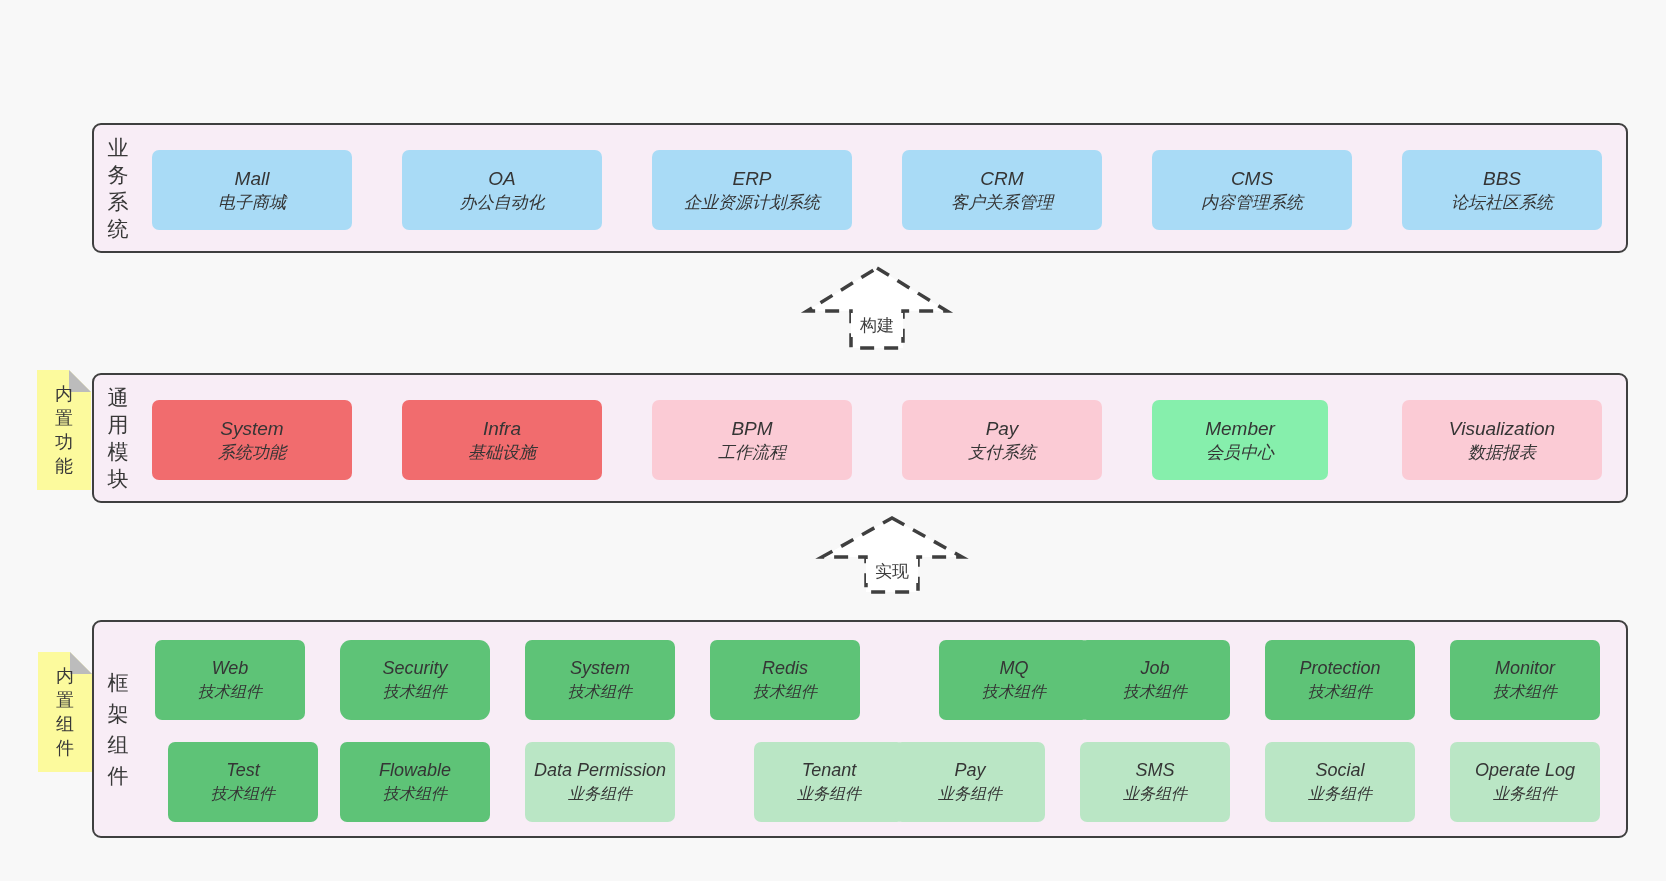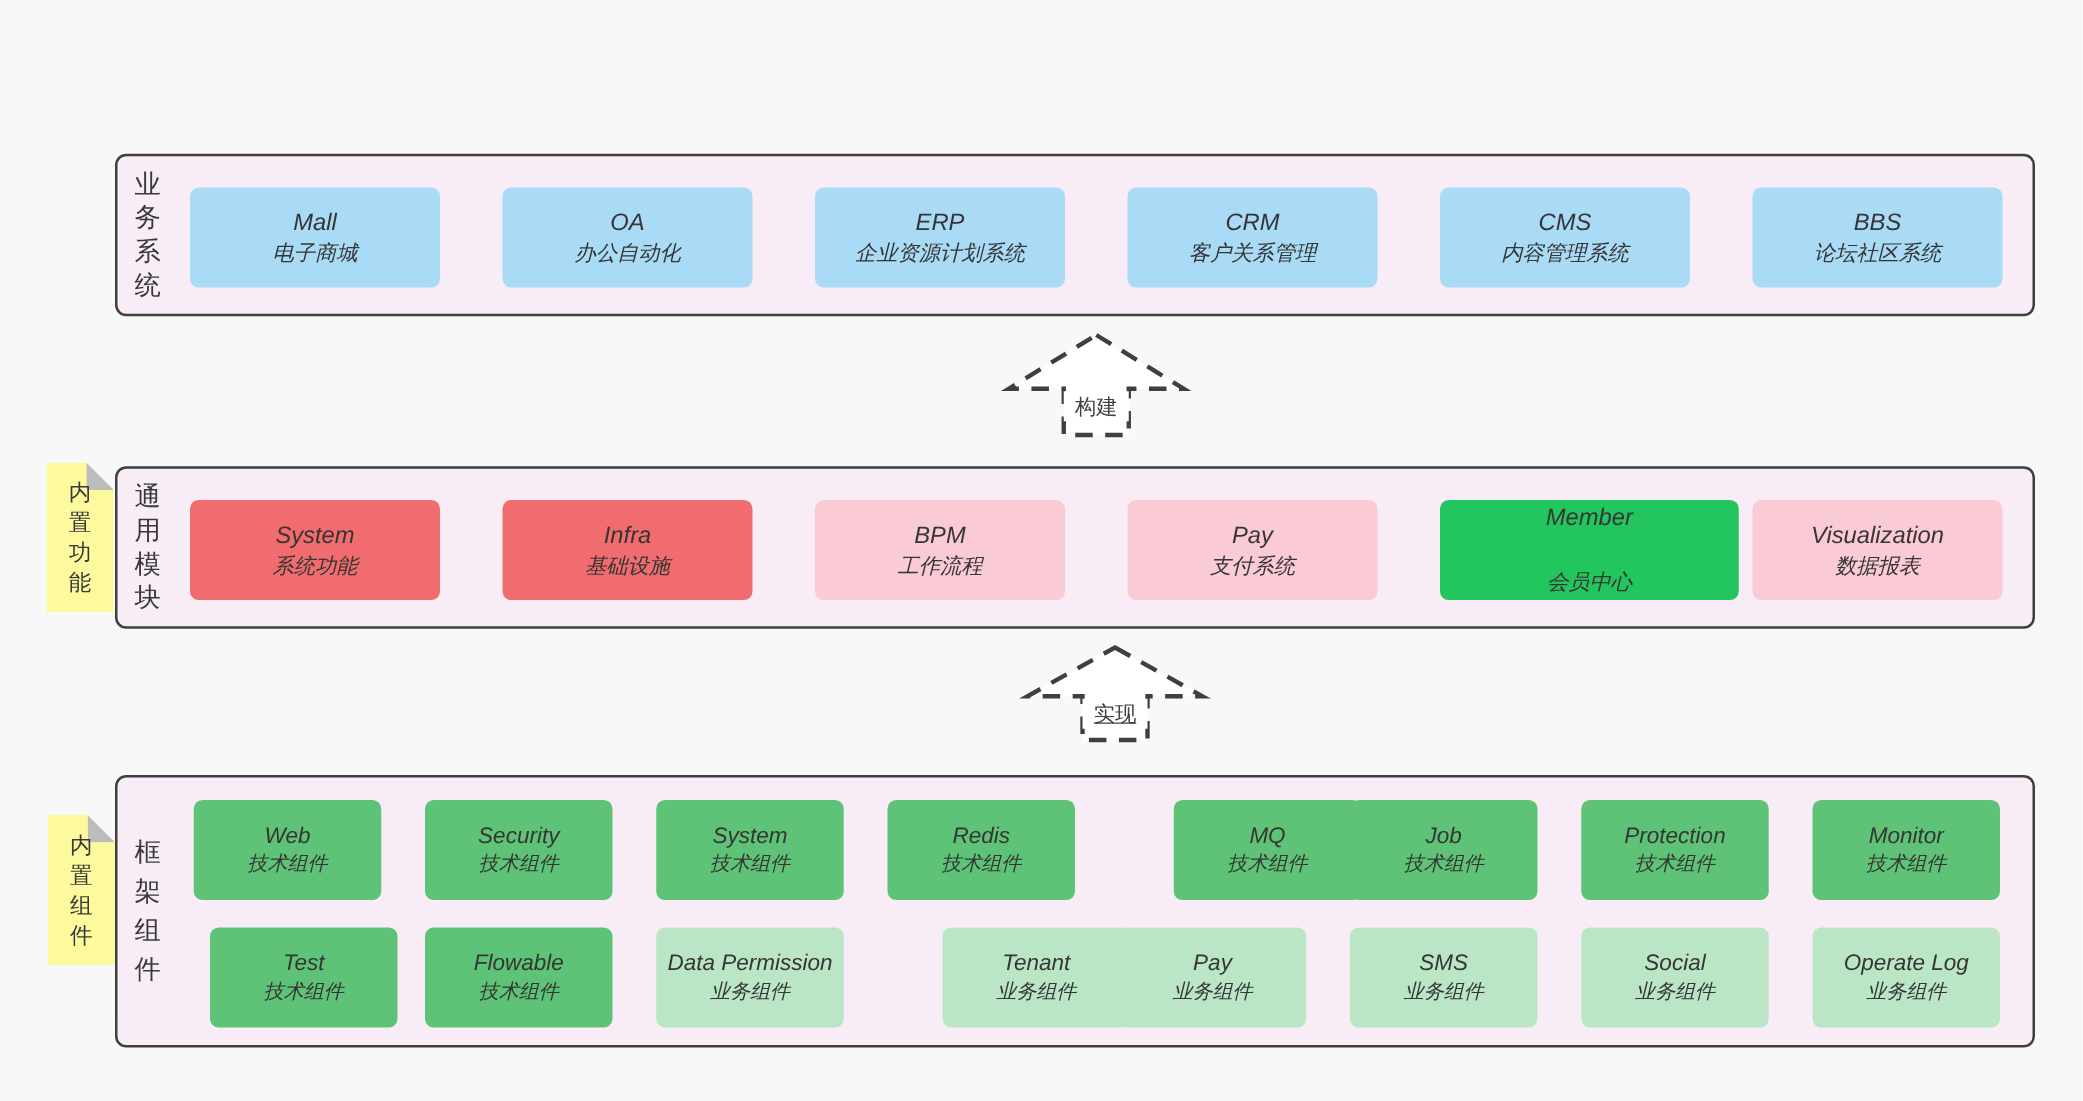--- a/index.html
+++ b/index.html
@@ -40,21 +40,21 @@
   #note-functions{left:37px;top:370px;}
   #note-components{left:38px;top:652px;}
 
   
   #arrow-svg{position:absolute;left:0;top:0;width:1666px;height:881px;pointer-events:none;}
   #arrow-svg polygon{fill:#ffffff;stroke:#3f3f3f;stroke-width:3.5;stroke-dasharray:14 10;}
   .arrow-label{position:absolute;width:52px;height:24px;background:#ffffff;z-index:5;
                display:flex;align-items:center;justify-content:center;
                font-size:17px;color:#3f3f3f;}
   #arrow-label-build{left:851px;top:313px;}
-  #arrow-label-implement{left:866px;top:559px;text-decoration:underline;}
+  #arrow-label-implement{left:866px;top:559px;}
 </style>
 </head>
 <body>
 
 <div class="canvas">
 
   <svg id="arrow-svg">
     <polygon points="877,268 947,311 903,311 903,348 851,348 851,311 807,311"></polygon>
     <polygon points="892,518 962,557 918,557 918,592 866,592 866,557 822,557"></polygon>
   </svg>
@@ -110,42 +110,42 @@
     <div class="desc">基础设施</div>
   </div>
       <div class="box" style="left: 558px; top: 25px; width: 200px; height: 80px; background: rgb(251, 203, 213);">
     <div class="name">BPM</div>
     <div class="desc">工作流程</div>
   </div>
       <div class="box" style="left: 808px; top: 25px; width: 200px; height: 80px; background: rgb(251, 203, 213);">
     <div class="name">Pay</div>
     <div class="desc">支付系统</div>
   </div>
-      <div class="box" style="left: 1058px; top: 25px; width: 239px; height: 80px; background: #22c55e; justify-content: space-between;">
+      <div class="box" style="left: 1058px; top: 25px; width: 176px; height: 80px; background: #86efac;">
     <div class="name">Member</div>
     <div class="desc">会员中心</div>
   </div>
       <div class="box" style="left: 1308px; top: 25px; width: 200px; height: 80px; background: rgb(251, 203, 213);">
     <div class="name">Visualization</div>
     <div class="desc">数据报表</div>
   </div>
     </section>
 
   <section class="panel" id="panel-framework">
     <div class="layer-label">
         <span class="vchar">框</span>
         <span class="vchar">架</span>
         <span class="vchar">组</span>
         <span class="vchar">件</span>
       </div>
   <div class="box small" style="left: 61px; top: 18px; width: 150px; height: 80px; background: rgb(94, 195, 119);">
     <div class="name">Web</div>
     <div class="desc">技术组件</div>
   </div>
-      <div class="box small" style="left: 246px; top: 18px; width: 150px; height: 80px; background: rgb(94, 195, 119);">
+      <div class="box small" style="left: 246px; top: 18px; width: 150px; height: 80px; background: rgb(94, 195, 119); border-radius: 11px;">
     <div class="name">Security</div>
     <div class="desc">技术组件</div>
   </div>
       <div class="box small" style="left: 431px; top: 18px; width: 150px; height: 80px; background: rgb(94, 195, 119);">
     <div class="name">System</div>
     <div class="desc">技术组件</div>
   </div>
       <div class="box small" style="left: 616px; top: 18px; width: 150px; height: 80px; background: rgb(94, 195, 119);">
     <div class="name">Redis</div>
     <div class="desc">技术组件</div>

